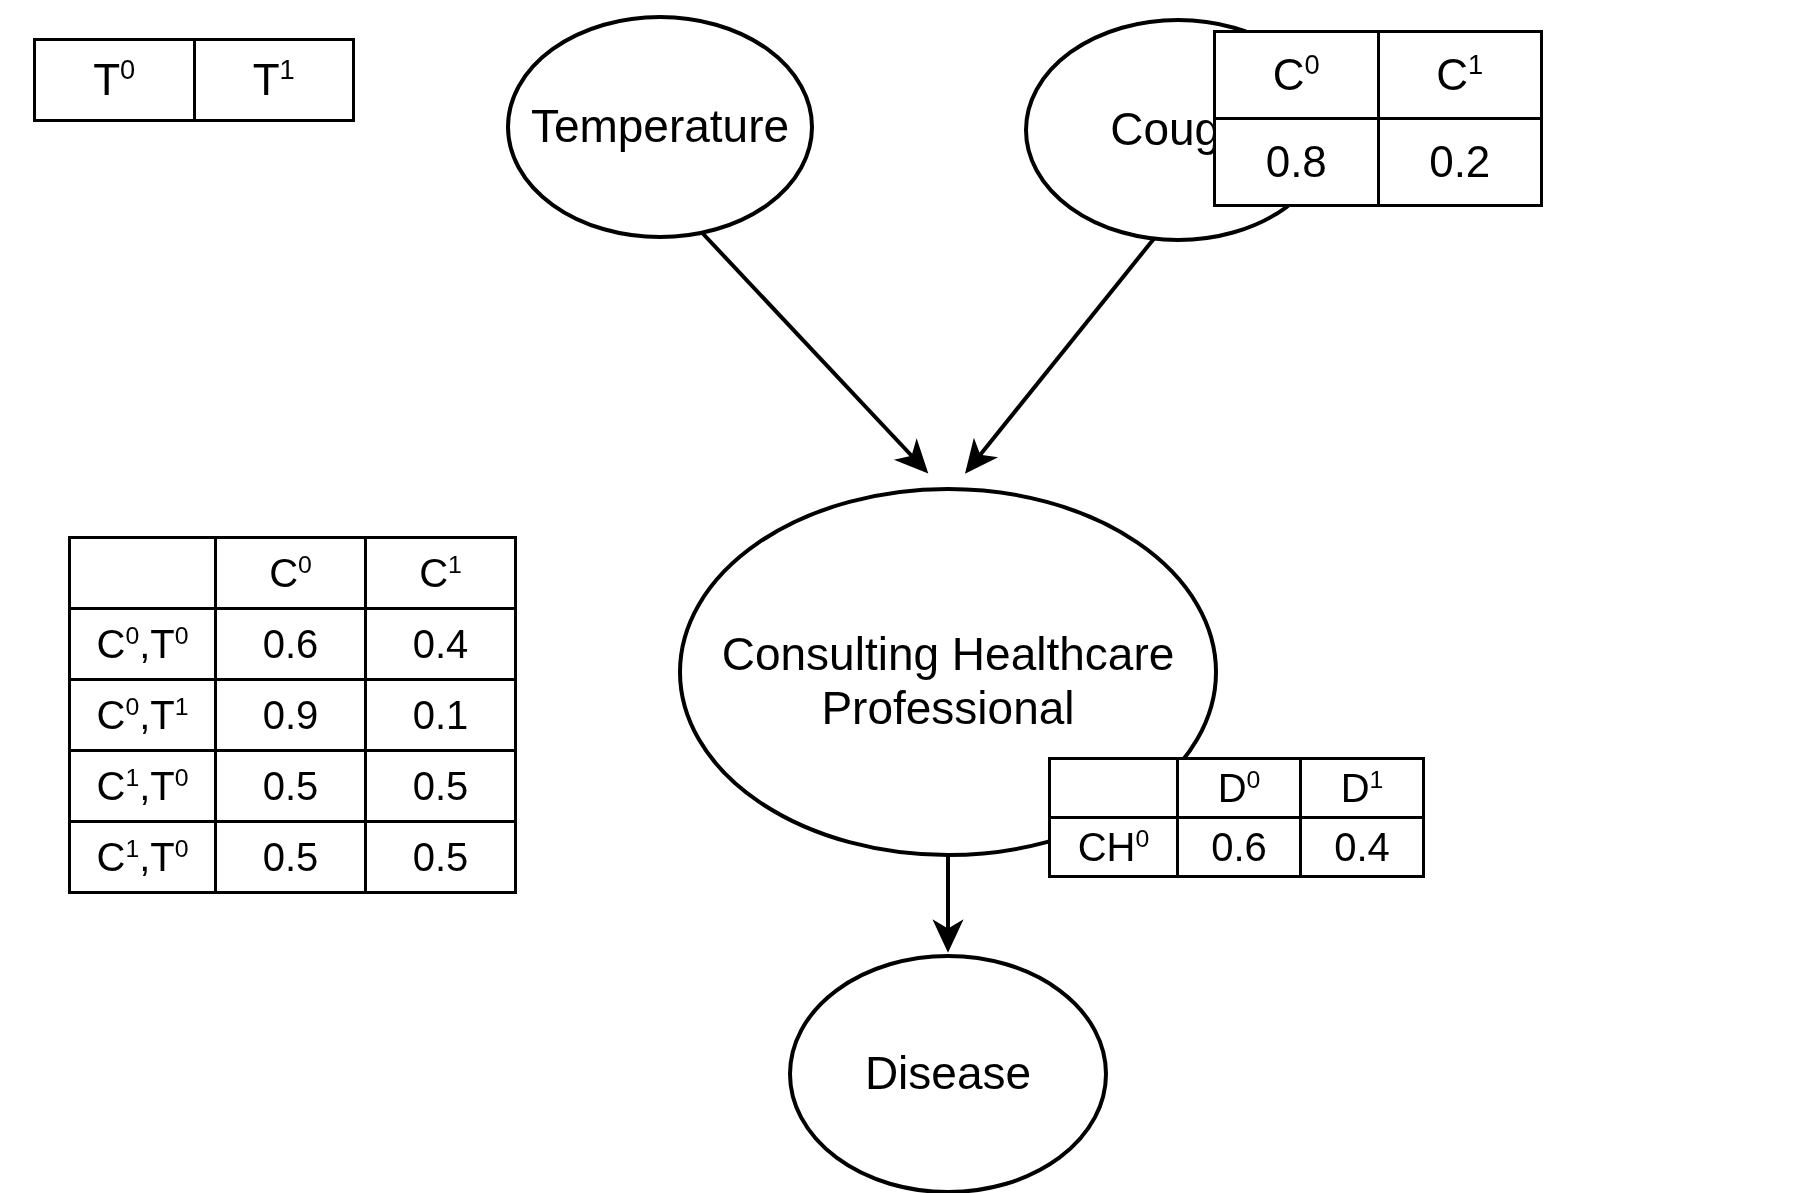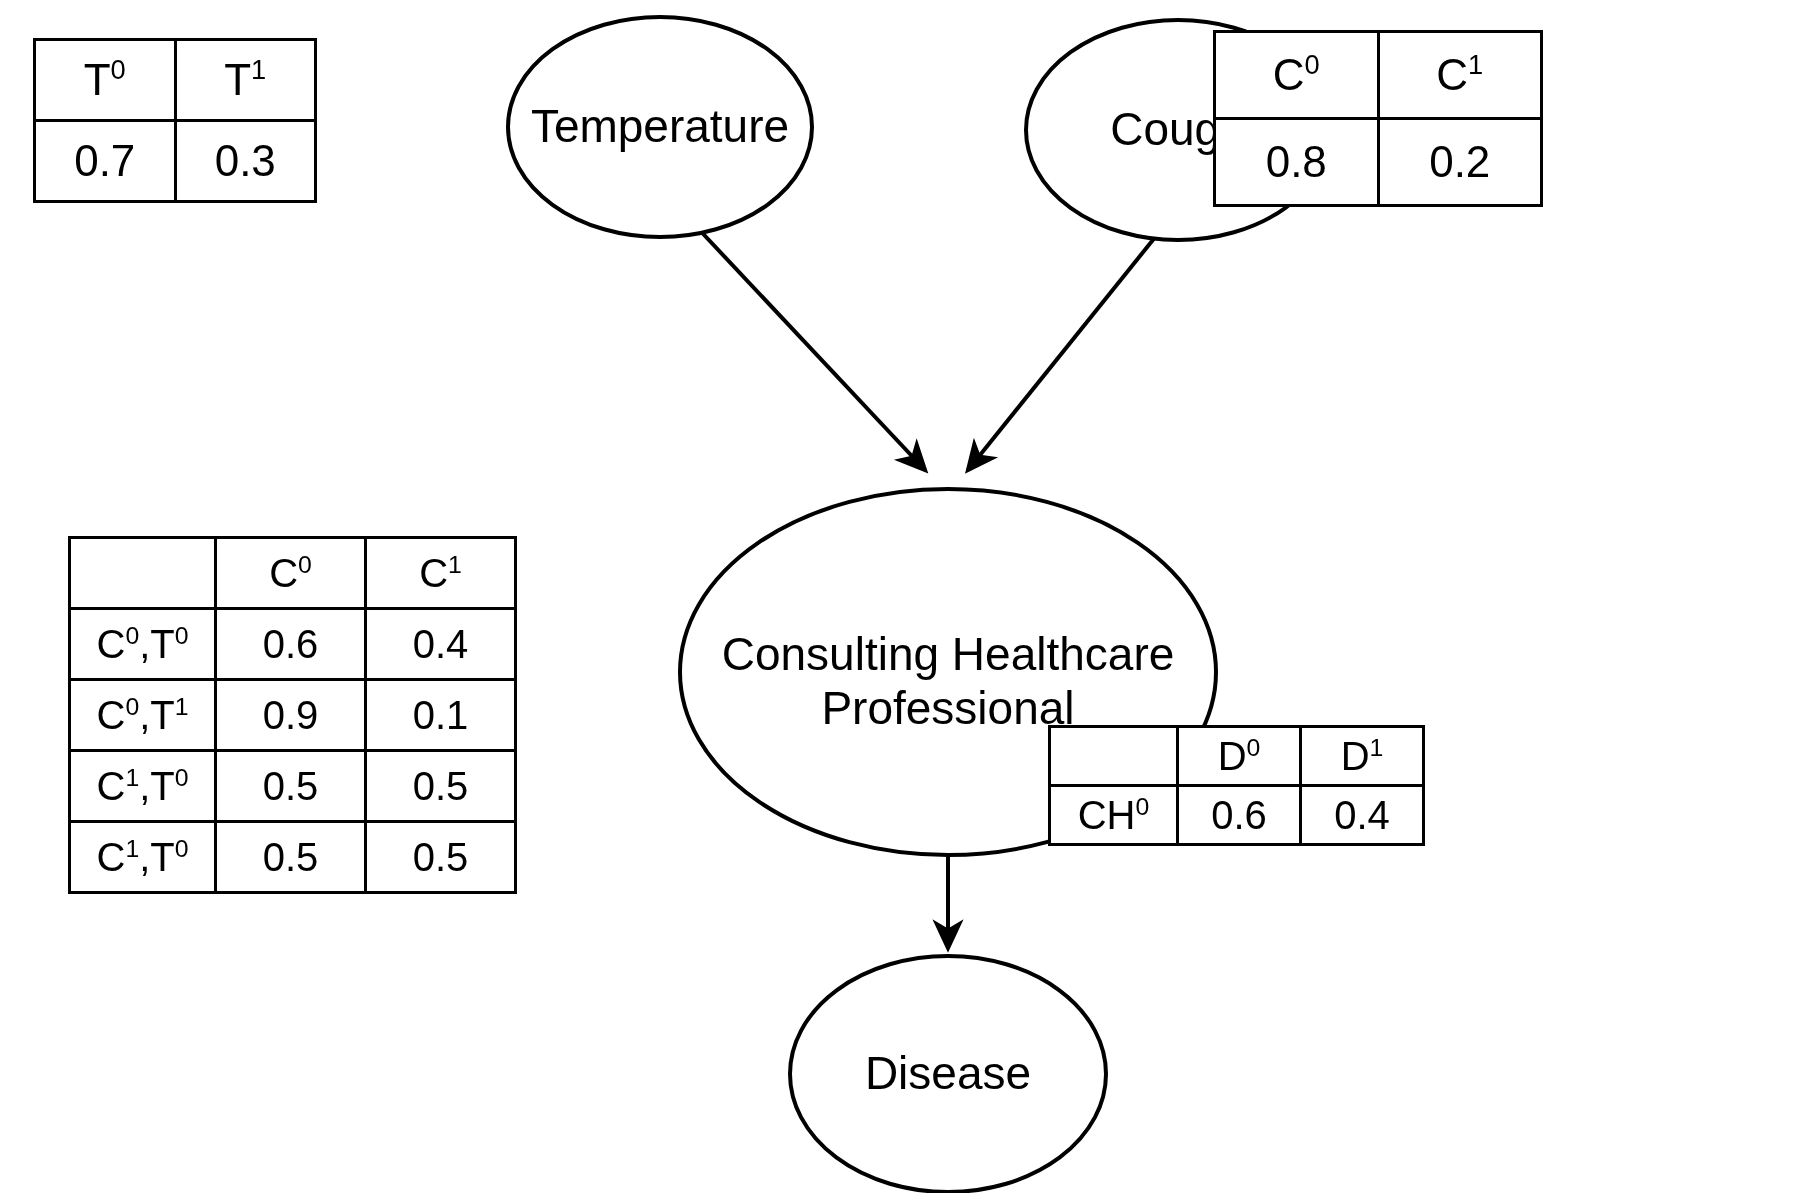--- a/index.html
+++ b/index.html
@@ -35,32 +35,32 @@
     white-space: nowrap;
   }
   .cpt td.blank { border-color: #000; }
   .cpt sup {
     font-size: 0.62em;
     vertical-align: super;
     line-height: 0;
   }
 
   
-  #table-temperature-prior { left: 33px; top: 38px; width: 284px; }
+  #table-temperature-prior { left: 33px; top: 38px; width: 322px; }
   #table-temperature-prior td { height: 78px; }
 
   #table-cough-prior { left: 1213px; top: 30px; width: 330px; }
   #table-cough-prior td { height: 84px; }
 
   #table-chp-cpt { left: 68px; top: 536px; width: 446px; }
   #table-chp-cpt td { height: 68px; font-size: 40px; }
   #table-chp-cpt col.c-label { width: 146px; }
   #table-chp-cpt col.c-val { width: 150px; }
 
-  #table-disease-cpt { left: 1048px; top: 725px; width: 374px; }
+  #table-disease-cpt { left: 1048px; top: 757px; width: 374px; }
   #table-disease-cpt td { height: 56px; font-size: 40px; }
   #table-disease-cpt col.d-label { width: 128px; }
   #table-disease-cpt col.d-val { width: 123px; }
 
   
   #graph-layer {
     position: absolute;
     left: 0;
     top: 0;
     width: 1797px;
@@ -118,24 +118,20 @@
   <table class="cpt" id="table-temperature-prior">
     <tbody>
       <tr>
         <td>
           <span>T</span><sup>0</sup>
         </td>
         <td>
           <span>T</span><sup>1</sup>
         </td>
       </tr>
-      <tr>
-        <td>0.7</td>
-        <td>0.3</td>
-      </tr>
     </tbody>
   </table>
 
   <table class="cpt" id="table-cough-prior">
     <tbody>
       <tr>
         <td>
           <span>C</span><sup>0</sup>
         </td>
         <td>

